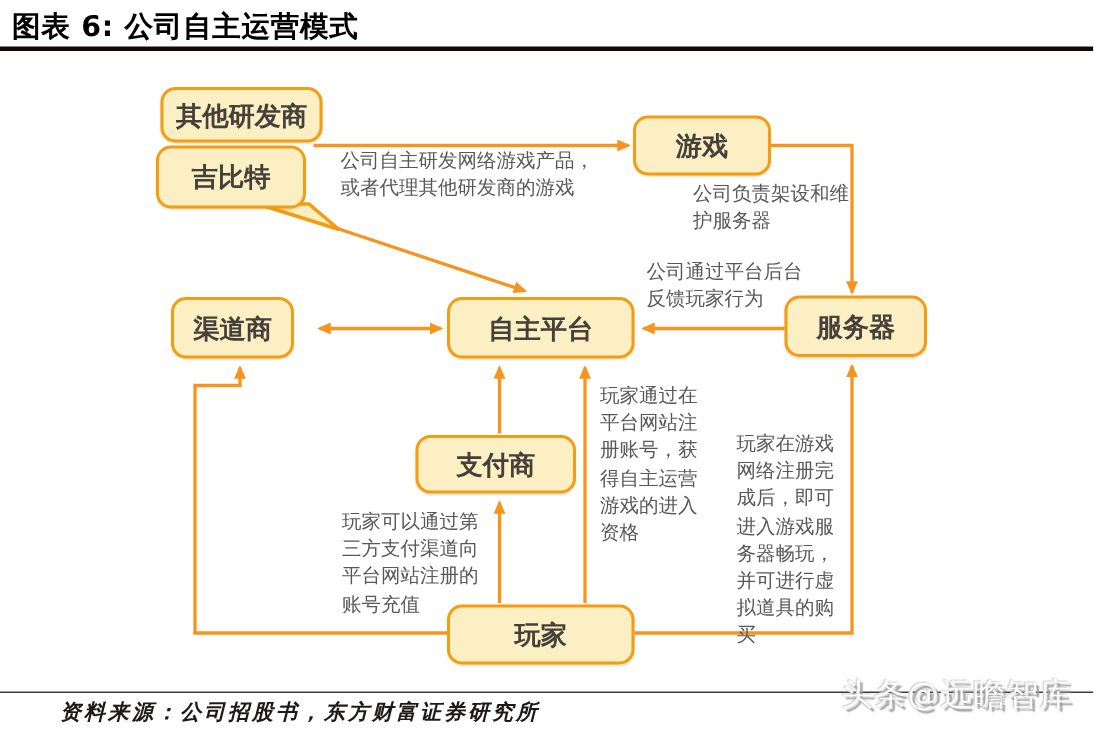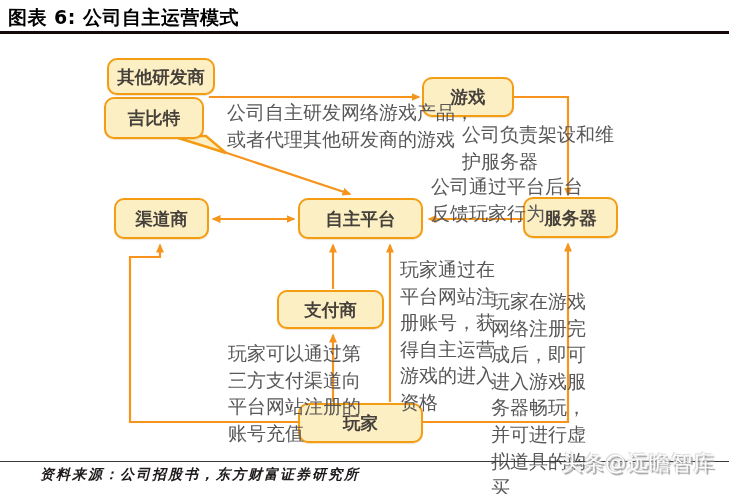--- a/index.html
+++ b/index.html
@@ -24,27 +24,27 @@
   .node{
     position:absolute;display:flex;align-items:center;justify-content:center;
     background:var(--box-fill);border:2.5px solid var(--box-border);
     border-radius:10px;box-sizing:border-box;
     font-weight:bold;font-size:17.5px;color:var(--node-text);
     box-shadow:0 1px 1px rgba(180,140,60,.25);white-space:nowrap;
   }
   #n-other  {left:107px;top:58px; width:108px;height:37px;}
   #n-gigabit{left:104px;top:97px; width:100px;height:42px;}
   #n-game   {left:422px;top:77px; width:92px; height:40px;}
-  #n-channel{left:114px;top:198px;width:95px; height:41px;}
+  #n-channel{left:114px;top:198px;width:82px; height:41px;}
   #n-platform{left:298px;top:198px;width:125px;height:41px;}
   #n-server {left:523px;top:197px;width:95px; height:41px;}
   #n-payment{left:277px;top:290px;width:107px;height:39px;}
   #n-player {left:298px;top:403px;width:125px;height:40px;}
   .annotation{
-    position:absolute;font-size:19px;line-height:1.4;color:var(--annotation-text);
+    position:absolute;font-size:13px;line-height:1.4;color:var(--annotation-text);
     white-space:pre-line;
   }
   #t-develop {left:227px;top:99px;}
   #t-servmnt {left:462px;top:121px;}
   #t-platmnt {left:117px;top:151px;}
   #t-feedback{left:431px;top:173px;}
   #t-register{left:400px;top:256px;}
   #t-recharge{left:228px;top:340px;}
   #t-play    {left:491px;top:288px;}
   .footer-rule{position:absolute;left:0;top:461px;width:729px;height:1px;background:#3a3a3a;}

